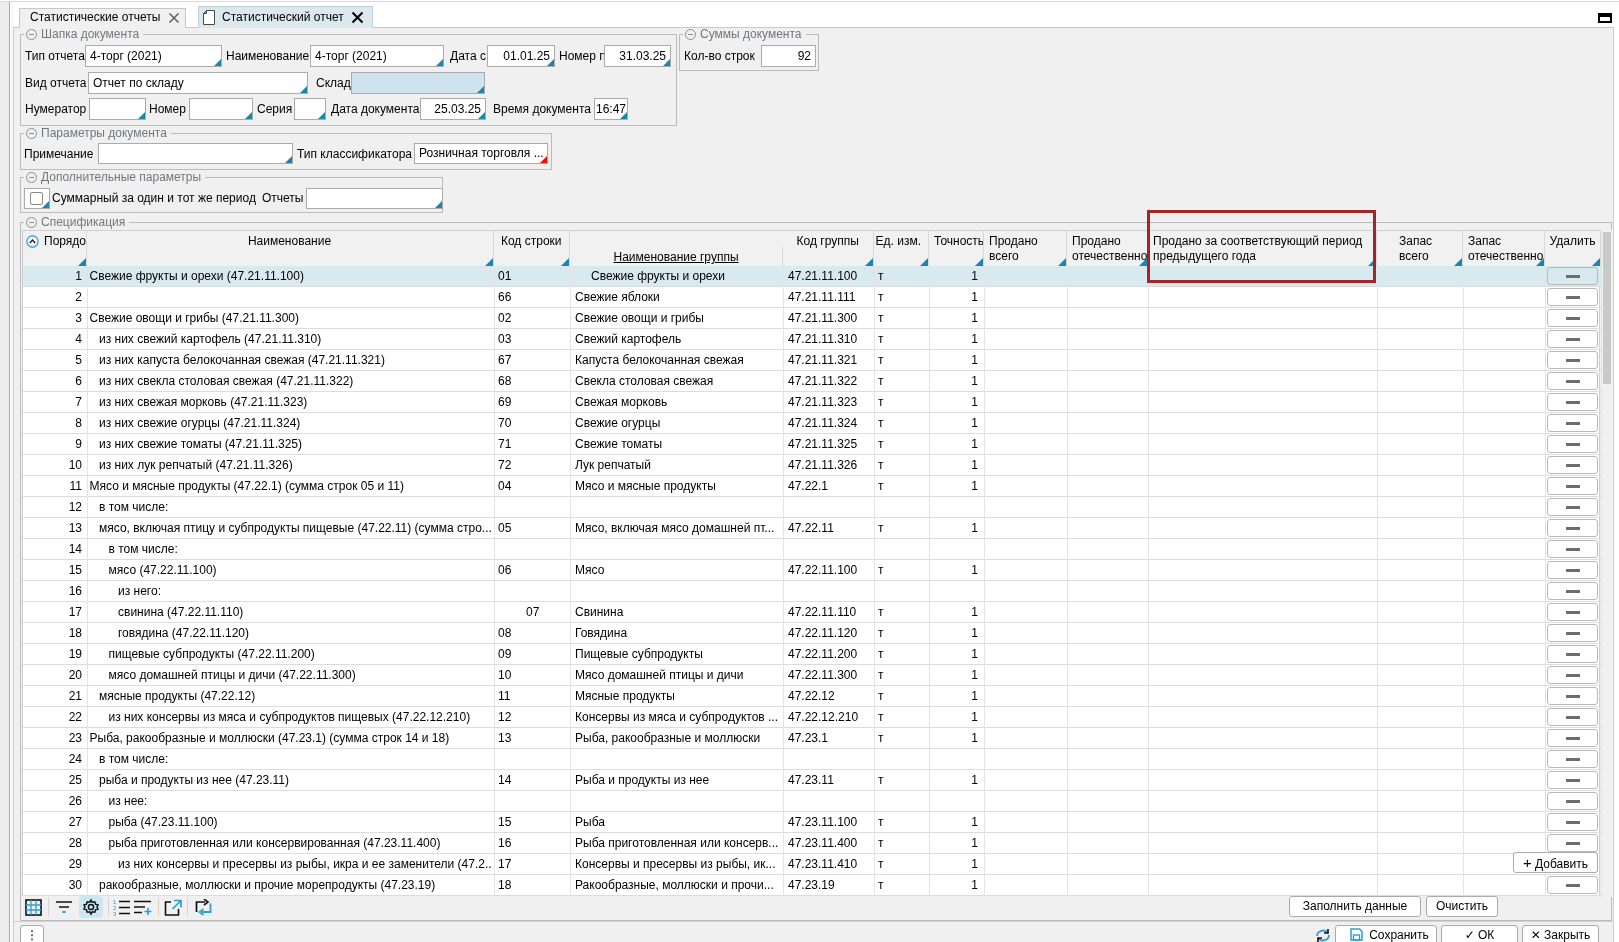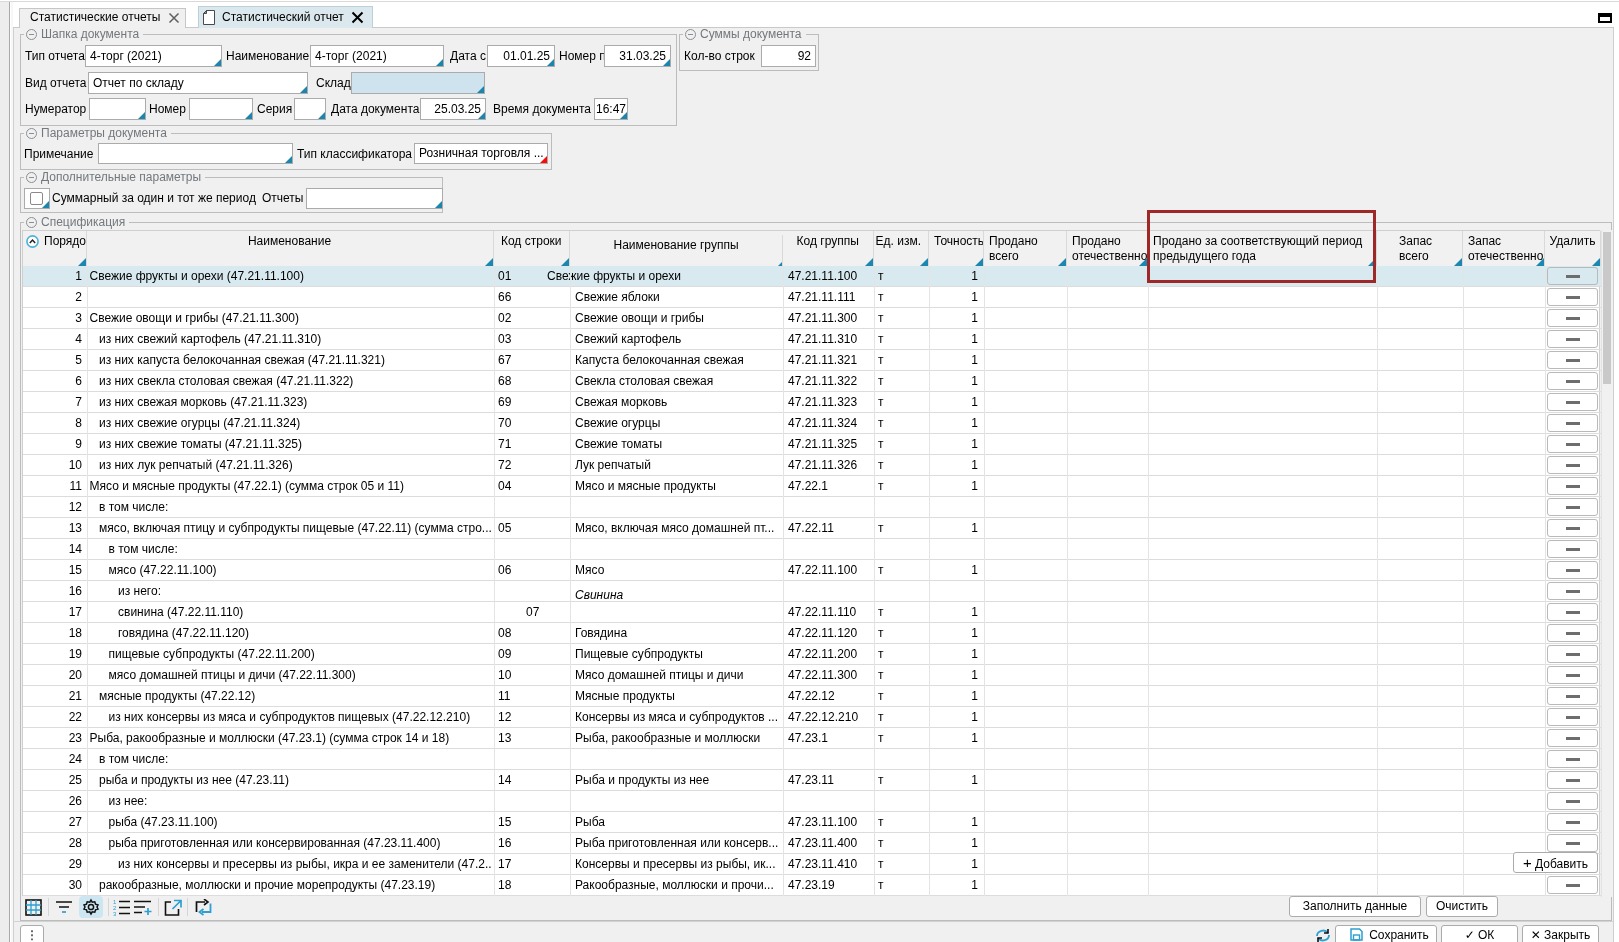--- a/index.html
+++ b/index.html
@@ -120,21 +120,21 @@
       <span class="st"></span>
     </div>
     <div class="hc" style="left:63.5px;top:0;width:407.0px;height:35px;">
       <div style="text-align:center;padding:0 2px;">Наименование</div>
       <span class="st"></span>
     </div>
     <div class="hc" style="left:470.5px;top:0;width:76.5px;height:35px;">
       <div style="text-align:center;padding:0 2px;">Код строки</div>
       <span class="st"></span>
     </div>
-    <div class="hc" style="left:547px;top:4px;width:213px;height:35px;">
+    <div class="hc" style="left:547px;top:16px;width:213px;height:35px;text-decoration:underline;">
       <div style="text-align:center;padding:0 2px;">Наименование группы</div>
       <span class="st"></span>
     </div>
     <div class="hc" style="left:760px;top:0;width:90.5px;height:35px;">
       <div style="text-align:center;padding:0 2px;">Код группы</div>
       <span class="st"></span>
     </div>
     <div class="hc" style="left:850.5px;top:0;width:55.5px;height:35px;">
       <div style="text-align:left;padding:0 2px;">Ед. изм.</div>
       <span class="st"></span>
@@ -164,21 +164,21 @@
       <span class="st"></span>
     </div>
     <div class="hc" style="left:1522px;top:0;width:56px;height:35px;">
       <div style="text-align:center;padding:0 2px;">Удалить</div>
       <span class="st"></span>
     </div>
     <div class="row" style="top:35px;background:#d8e9ef;"></div>
     <div class="cell" style="left:0;top:35px;width:59px;height:21px;text-align:right;">1</div>
     <div class="cell" style="left:66.5px;top:35px;width:402.0px;height:21px;">Свежие фрукты и орехи (47.21.11.100)</div>
     <div class="cell" style="left:475.0px;top:35px;width:70.5px;height:21px;">01</div>
-    <div class="cell" style="left:524px;top:35px;width:206px;height:27px;">Свежие фрукты и орехи</div>
+    <div class="cell" style="left:568px;top:35px;width:206px;height:27px;">Свежие фрукты и орехи</div>
     <div class="cell" style="left:765px;top:35px;width:83.5px;height:21px;">47.21.11.100</div>
     <div class="cell" style="left:855.0px;top:35px;width:30px;height:21px;">т</div>
     <div class="cell" style="left:906px;top:35px;width:49px;height:21px;text-align:right;">1</div>
     <div class="delbtn" style="top:36px;background:#d8e9ef;"></div>
     <div class="row" style="top:56px;"></div>
     <div class="cell" style="left:0;top:56px;width:59px;height:21px;text-align:right;">2</div>
     <div class="cell" style="left:475.0px;top:56px;width:70.5px;height:21px;">66</div>
     <div class="cell" style="left:552px;top:56px;width:206px;height:21px;">Свежие яблоки</div>
     <div class="cell" style="left:765px;top:56px;width:83.5px;height:21px;">47.21.11.111</div>
     <div class="cell" style="left:855.0px;top:56px;width:30px;height:21px;">т</div>
@@ -292,21 +292,21 @@
     <div class="cell" style="left:906px;top:329px;width:49px;height:21px;text-align:right;">1</div>
     <div class="delbtn" style="top:330px;"></div>
     <div class="row" style="top:350px;"></div>
     <div class="cell" style="left:0;top:350px;width:59px;height:21px;text-align:right;">16</div>
     <div class="cell" style="left:95.0px;top:350px;width:373.5px;height:21px;">из него:</div>
     <div class="delbtn" style="top:351px;"></div>
     <div class="row" style="top:371px;"></div>
     <div class="cell" style="left:0;top:371px;width:59px;height:21px;text-align:right;">17</div>
     <div class="cell" style="left:95.0px;top:371px;width:373.5px;height:21px;">свинина (47.22.11.110)</div>
     <div class="cell" style="left:503px;top:371px;width:70.5px;height:21px;">07</div>
-    <div class="cell" style="left:552px;top:354px;width:206px;height:21px;font-style:italic;">Свинина</div>
+    <div class="cell" style="left:552px;top:371px;width:206px;height:21px;">Свинина</div>
     <div class="cell" style="left:765px;top:371px;width:83.5px;height:21px;">47.22.11.110</div>
     <div class="cell" style="left:855.0px;top:371px;width:30px;height:21px;">т</div>
     <div class="cell" style="left:906px;top:371px;width:49px;height:21px;text-align:right;">1</div>
     <div class="delbtn" style="top:372px;"></div>
     <div class="row" style="top:392px;"></div>
     <div class="cell" style="left:0;top:392px;width:59px;height:21px;text-align:right;">18</div>
     <div class="cell" style="left:95.0px;top:392px;width:373.5px;height:21px;">говядина (47.22.11.120)</div>
     <div class="cell" style="left:475.0px;top:392px;width:70.5px;height:21px;">08</div>
     <div class="cell" style="left:552px;top:392px;width:206px;height:21px;">Говядина</div>
     <div class="cell" style="left:765px;top:392px;width:83.5px;height:21px;">47.22.11.120</div>

